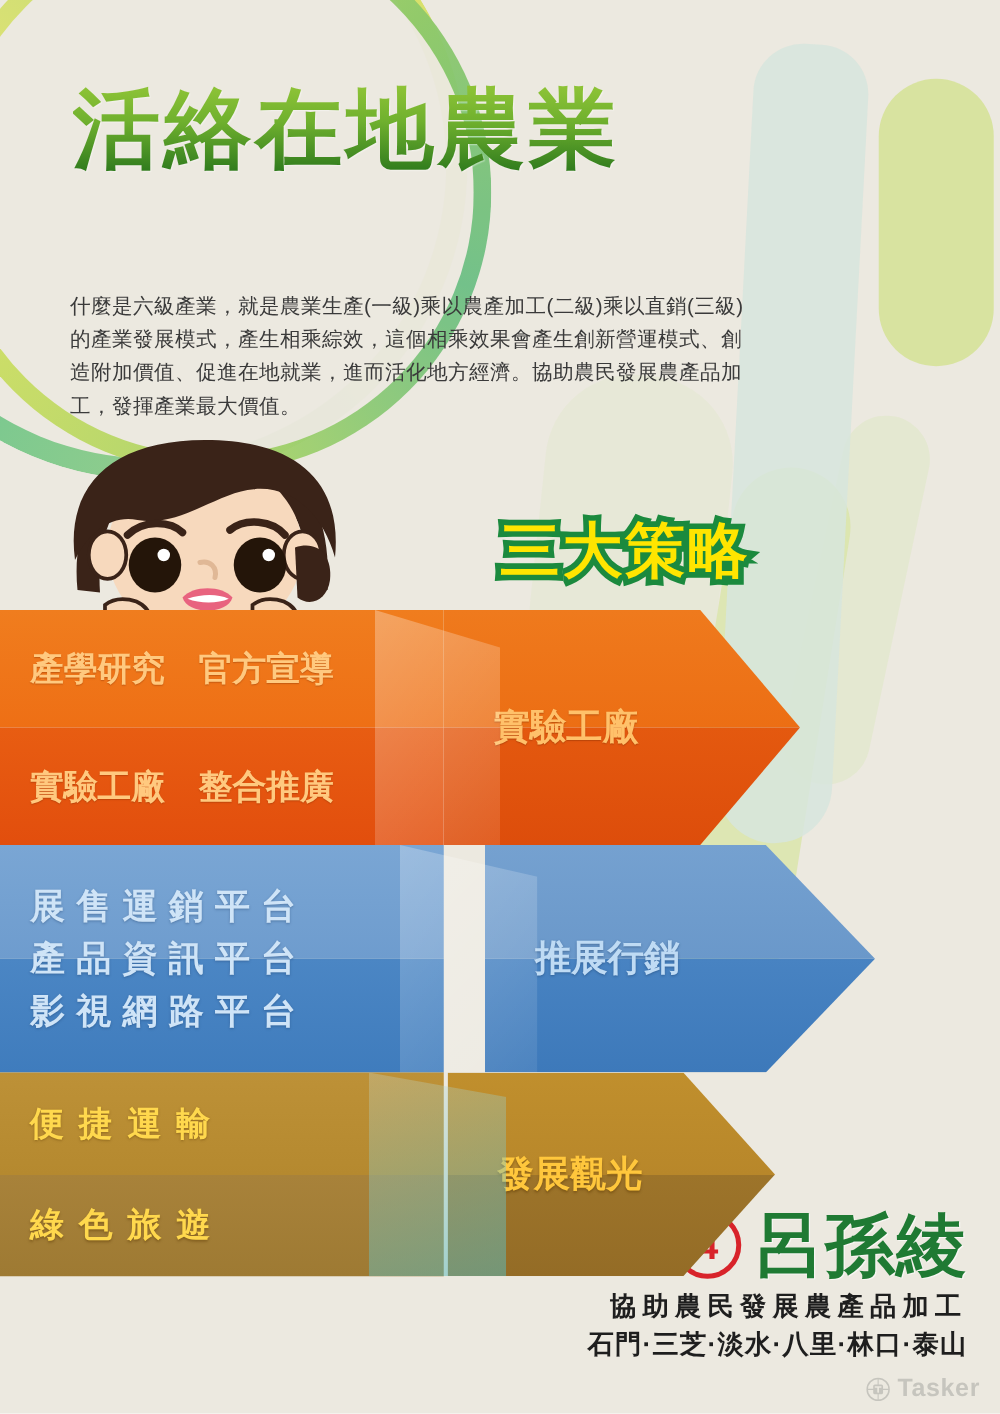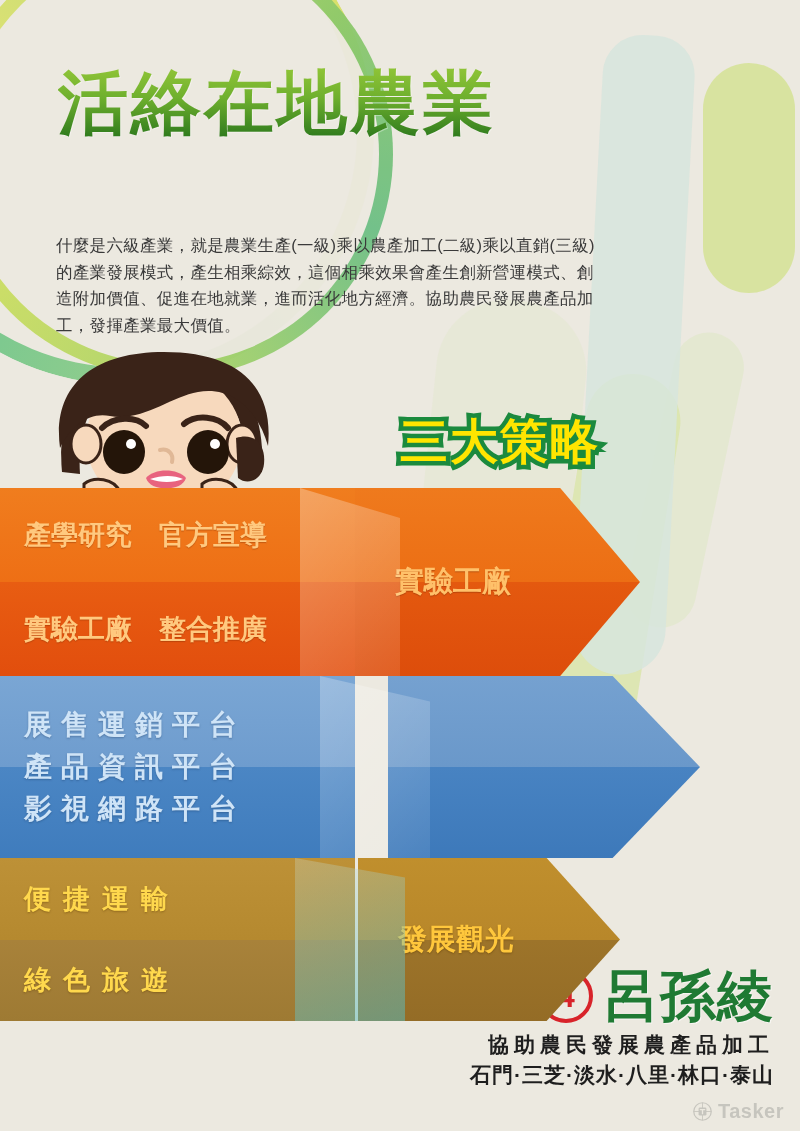--- a/index.html
+++ b/index.html
@@ -297,20 +297,21 @@
       <div class="band-line">實驗工廠　整合推廣</div>
     </div>
   </div>
 
   <div class="band" id="band-marketing">
     <div class="arrow">
       <div class="shape">
         <div class="half top"></div>
           <div class="half bot"></div>
       </div>
+      <div class="arrow-label">推展行銷</div>
     </div>
     <div class="band-body">
       <div class="half top"></div>
         <div class="half bot"></div>
     </div>
     <div class="glass"></div>
     <div class="band-items">
       <div class="band-line">展售運銷平台</div>
       <div class="band-line">產品資訊平台</div>
       <div class="band-line">影視網路平台</div>

